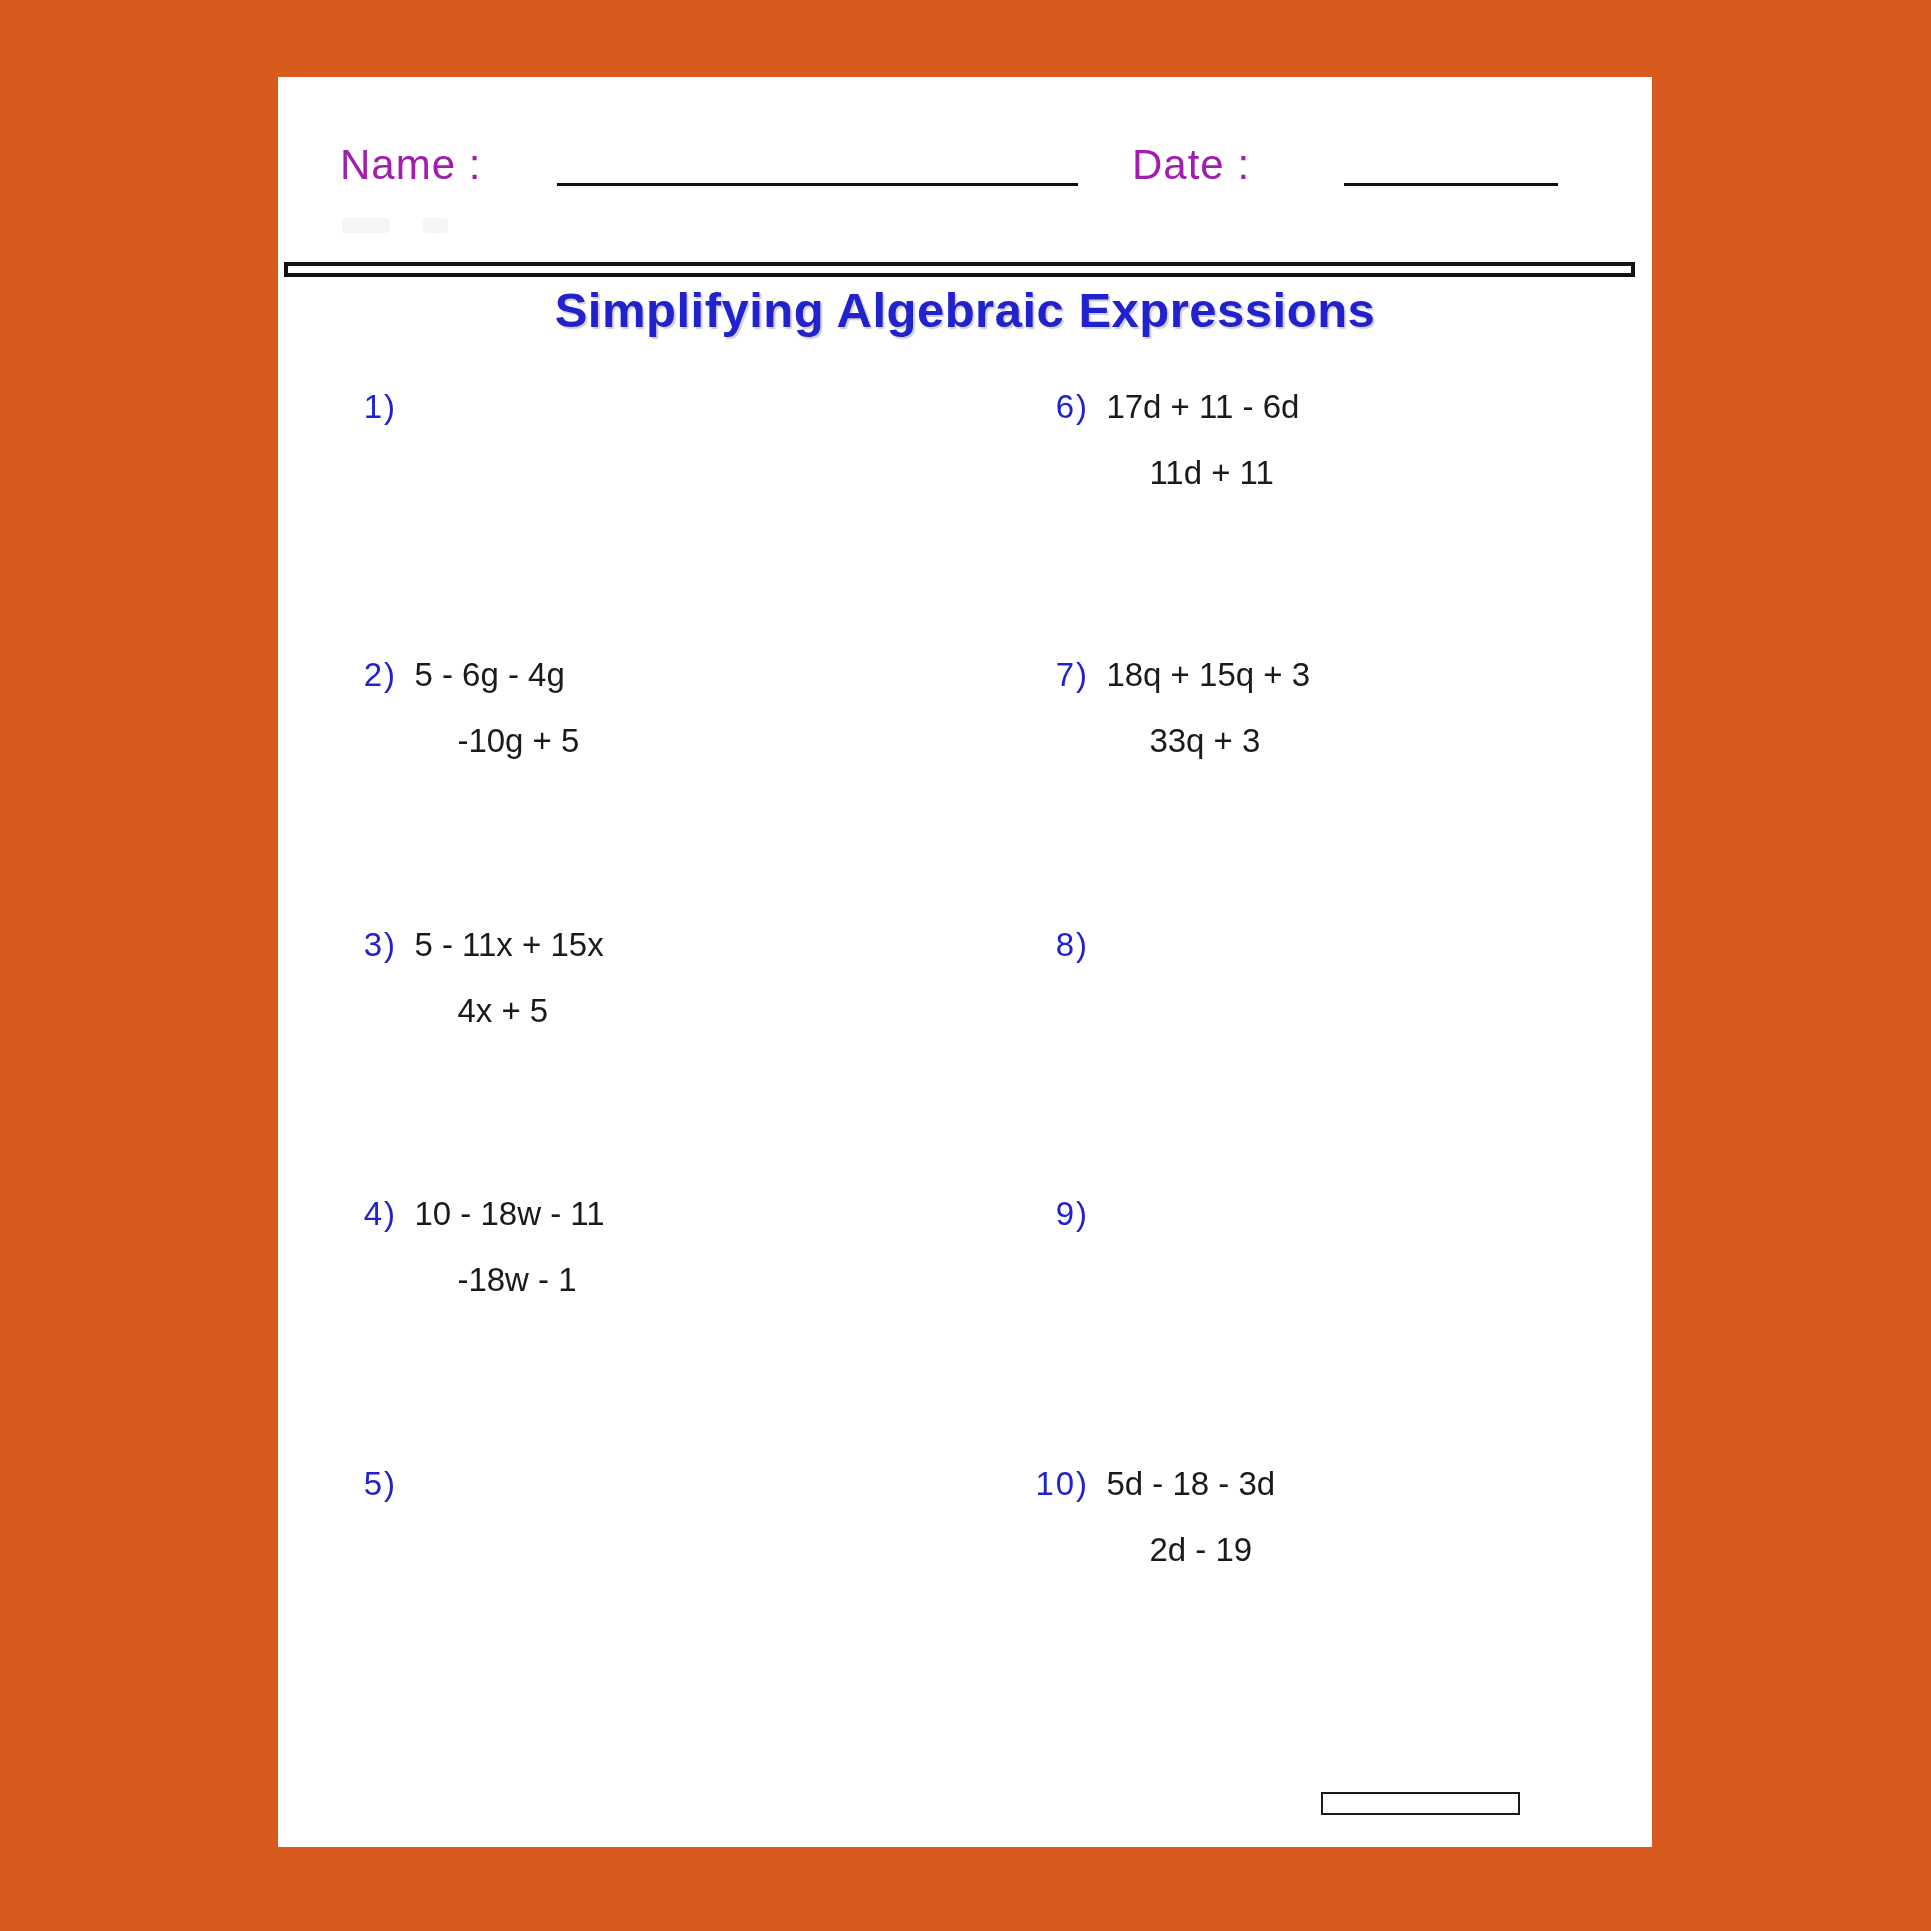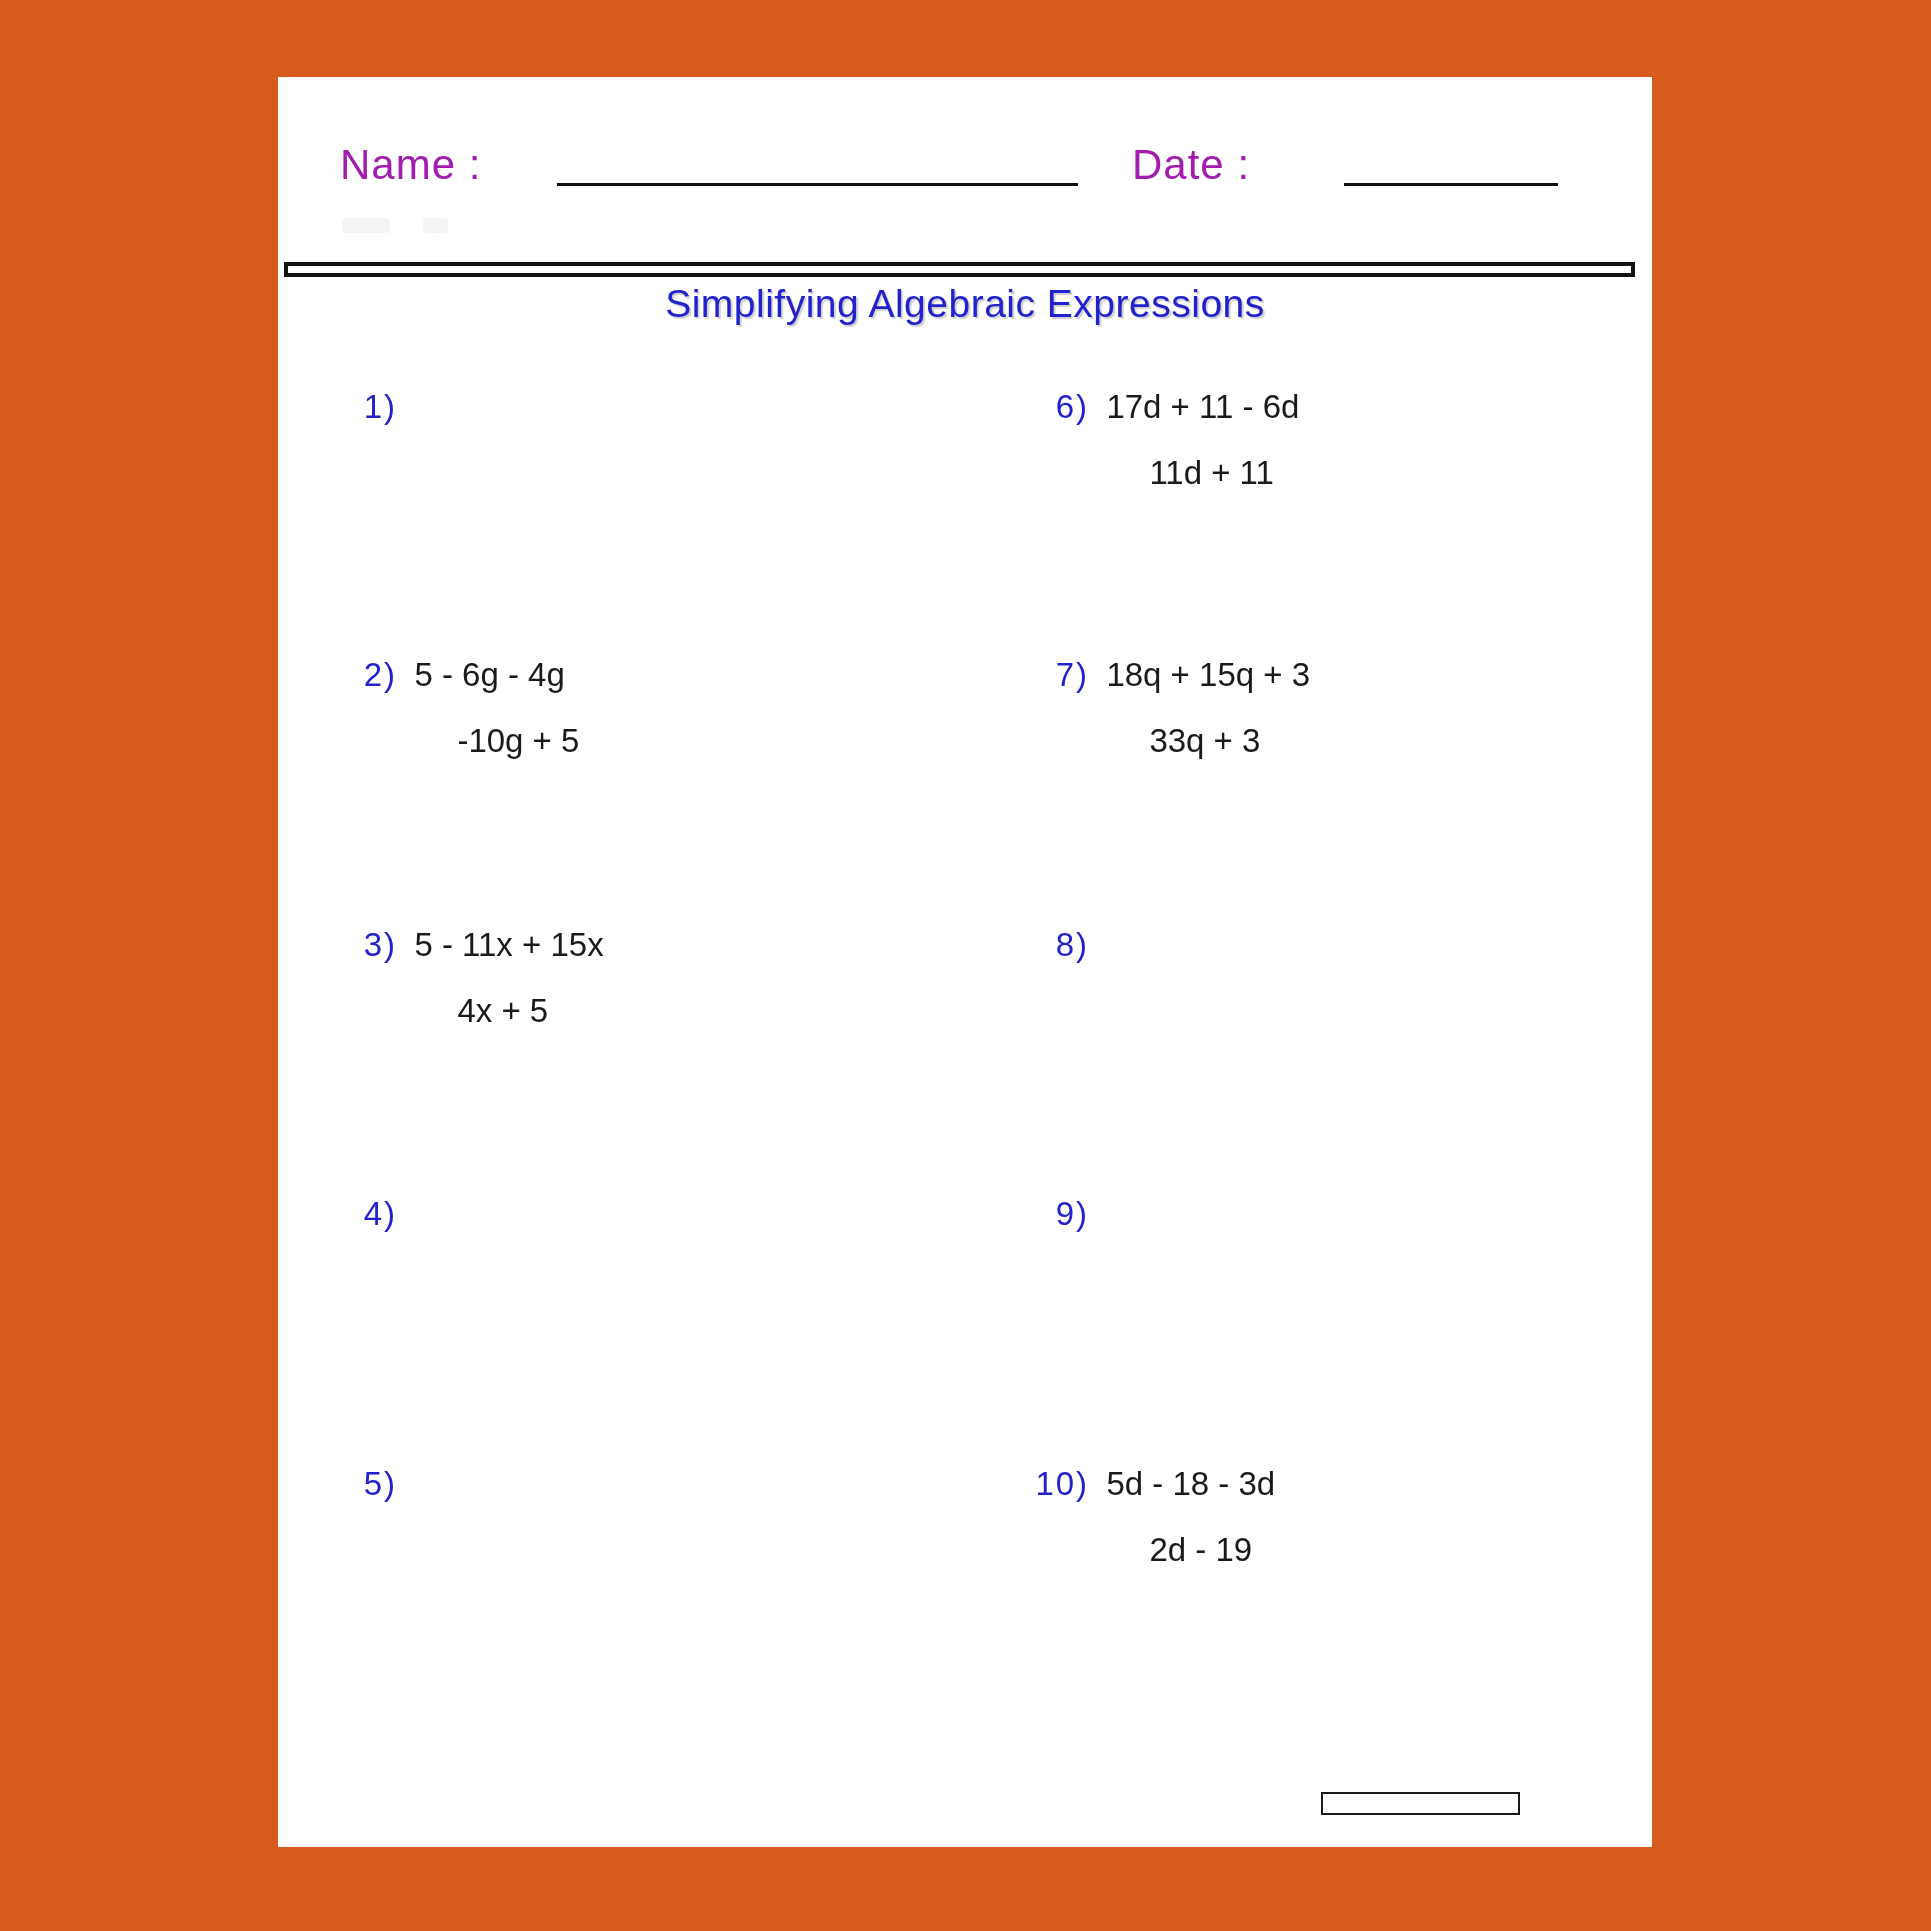--- a/index.html
+++ b/index.html
@@ -57,22 +57,22 @@
     box-sizing: border-box;
     background: #ffffff;
   }
   
   .title {
     position: absolute;
     left: 0;
     top: 205px;
     width: 100%;
     text-align: center;
-    font-size: 39px;
-    font-weight: normal;
+    font-size: 49px;
+    font-weight: bold;
     color: #2121ce;
     text-shadow: 1.9px 1.9px 1px rgba(170,170,170,0.55);
     letter-spacing: 0.5px;
   }
   
   .problem {
     position: absolute;
     display: flex;
     align-items: flex-start;
   }
@@ -146,20 +146,24 @@
   </div>
   <div class="problem col-left row-3">
     <span class="num">3)</span>
     <div class="body">
       <div class="expr">5 - 11x + 15x</div>
       <div class="ans">4x + 5</div>
     </div>
   </div>
   <div class="problem col-left row-4">
     <span class="num">4)</span>
+    <div class="body">
+      <div class="expr">10 - 18w - 11</div>
+      <div class="ans">-18w - 1</div>
+    </div>
   </div>
   <div class="problem col-left row-5">
     <span class="num">5)</span>
   </div>
 
   <div class="problem col-right row-1">
     <span class="num">6)</span>
     <div class="body">
       <div class="expr">17d + 11 - 6d</div>
       <div class="ans">11d + 11</div>

